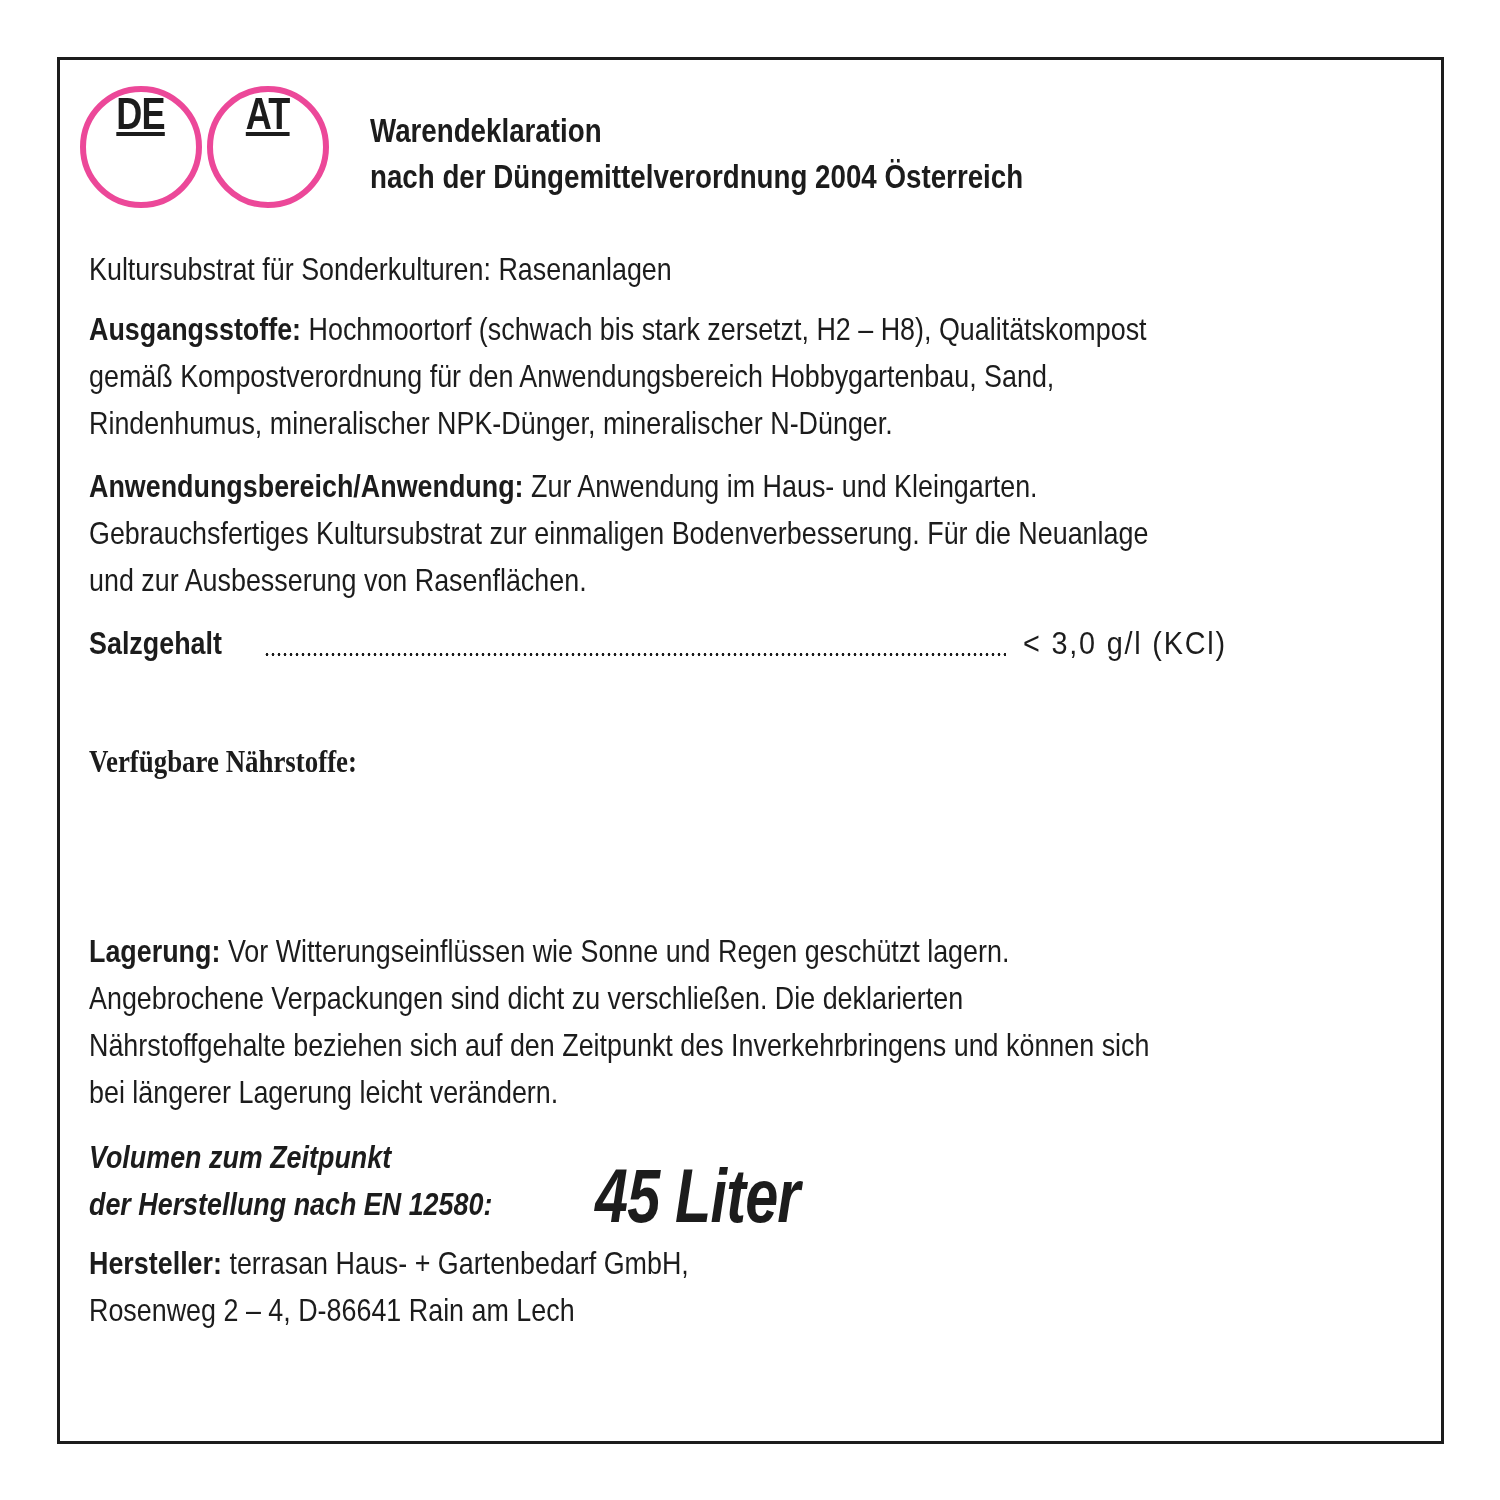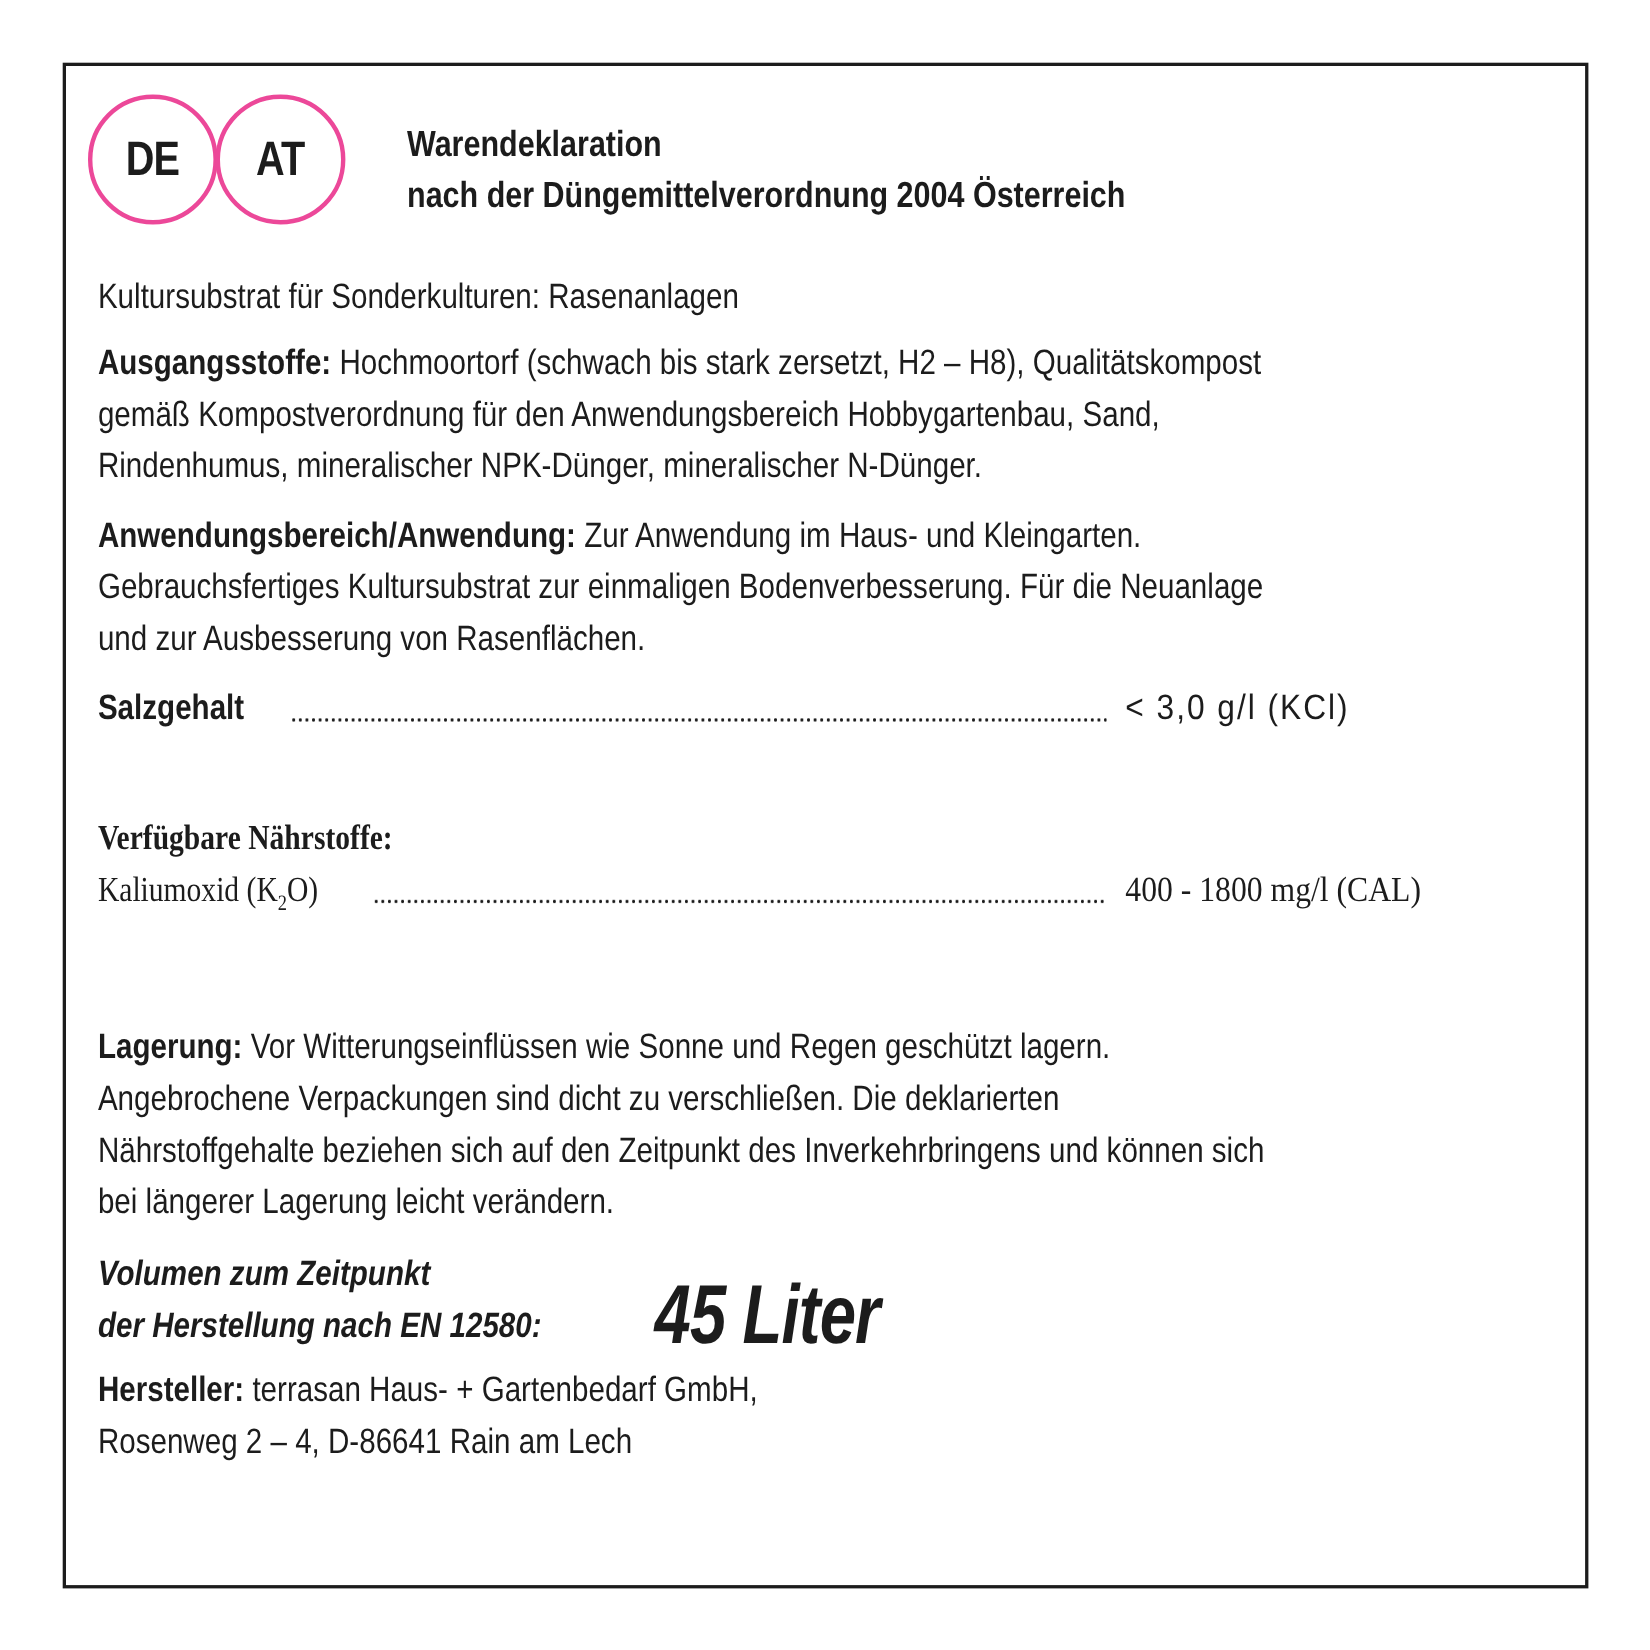--- a/index.html
+++ b/index.html
@@ -23,37 +23,37 @@
       height: 1381px;
       border: 3px solid #1c1c1c;
       box-sizing: content-box;
     }
     
     .badge {
       position: absolute;
       top: 86px;
       width: 110px;
       height: 110px;
-      border: 4px solid #ec4899;
+      border: 6px solid #ec4899;
       border-radius: 50%;
       display: flex;
-      align-items: center;
       justify-content: center;
+      text-decoration: underline;
     }
     .badge span {
       font-family: "Liberation Sans", sans-serif;
       font-weight: bold;
       font-size: 44px;
       letter-spacing: -1px;
       transform: scaleX(0.82);
       display: inline-block;
       line-height: 1;
     }
     .badge-de { left: 80px; }
-    .badge-at { left: 196px; }
+    .badge-at { left: 207px; }
 
     .title-block {
       position: absolute;
       left: 370px;
       top: 108px;
       font-weight: bold;
       font-size: 33px;
       line-height: 46px;
       transform-origin: 0 0;
       transform: scaleX(0.84);
@@ -206,25 +206,20 @@
   <div class="rows rows-salz">
     <div class="row">
       <div class="dots" style="left:175px;"></div>
       <span class="lbl bold">Salzgehalt</span>
       <span class="val spaced">&lt; 3,0 g/l (KCl)</span>
     </div>
   </div>
 
   <div class="rows rows-naehr">
     <div class="naehr-head">Verfügbare Nährstoffe:</div>
-    <div class="row">
-      <div class="dots" style="left:250px;"></div>
-      <span class="lbl"><span>Kaliumoxid (K</span><sub>2</sub><span>O)</span></span>
-      <span class="val">400 - 1800 mg/l (CAL)</span>
-    </div>
   </div>
 
   <div class="para p-lager cond">
     <div><b>Lagerung:</b><span> Vor Witterungseinflüssen wie Sonne und Regen geschützt lagern.</span></div>
     <div>Angebrochene Verpackungen sind dicht zu verschließen. Die deklarierten</div>
     <div>Nährstoffgehalte beziehen sich auf den Zeitpunkt des Inverkehrbringens und können sich</div>
     <div>bei längerer Lagerung leicht verändern.</div>
   </div>
 
   <div class="para p-volumen" style="width:900px;height:100px;">

